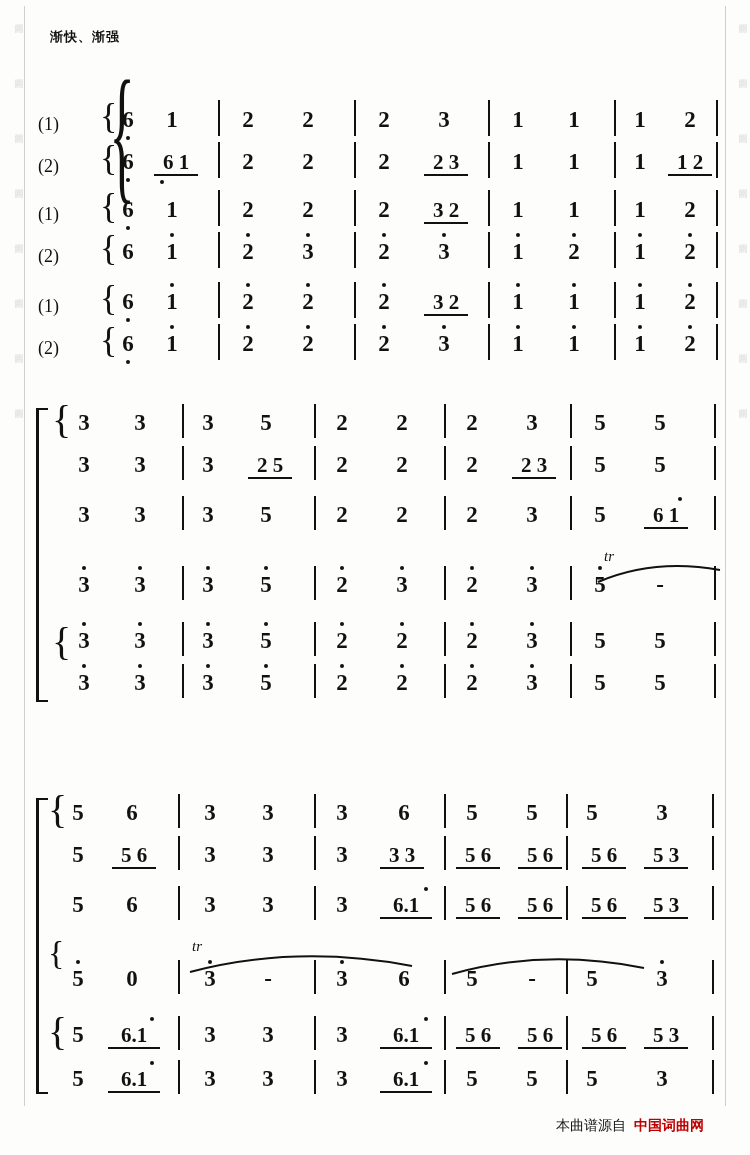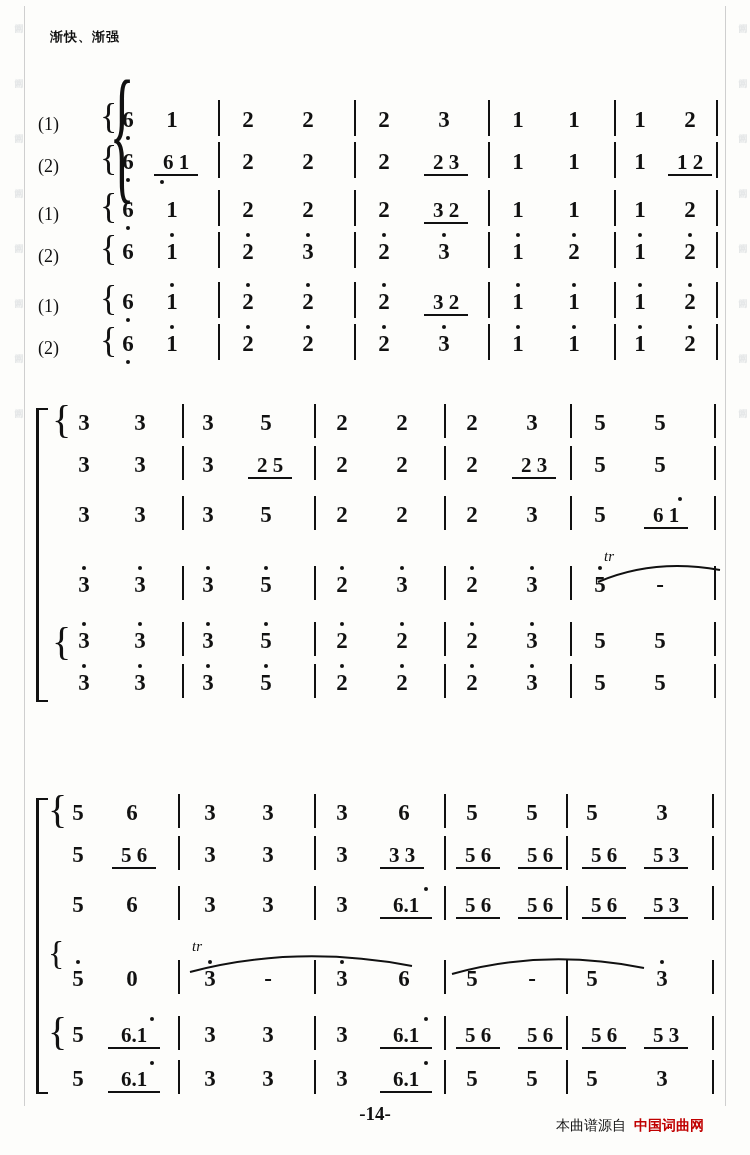--- a/index.html
+++ b/index.html
@@ -536,17 +536,16 @@
     <div class="dotup" style="left:424px;top:271px;"></div>
     <div class="bar" style="left:444px;top:270px;height:34px;"></div>
     <div class="cell" style="left:460px;top:276px;width:24px;">5</div>
     <div class="cell" style="left:520px;top:276px;width:24px;">5</div>
     <div class="bar" style="left:566px;top:270px;height:34px;"></div>
     <div class="cell" style="left:580px;top:276px;width:24px;">5</div>
     <div class="cell" style="left:650px;top:276px;width:24px;">3</div>
     <div class="bar" style="left:712px;top:270px;height:34px;"></div>
   </div>
 
-  <div class="footer-page">-14-</div>
   <div class="footer-src">
     <span>本曲谱源自</span><span class="site">中国词曲网</span>
   </div>
 </div>
 
 </body></html>

